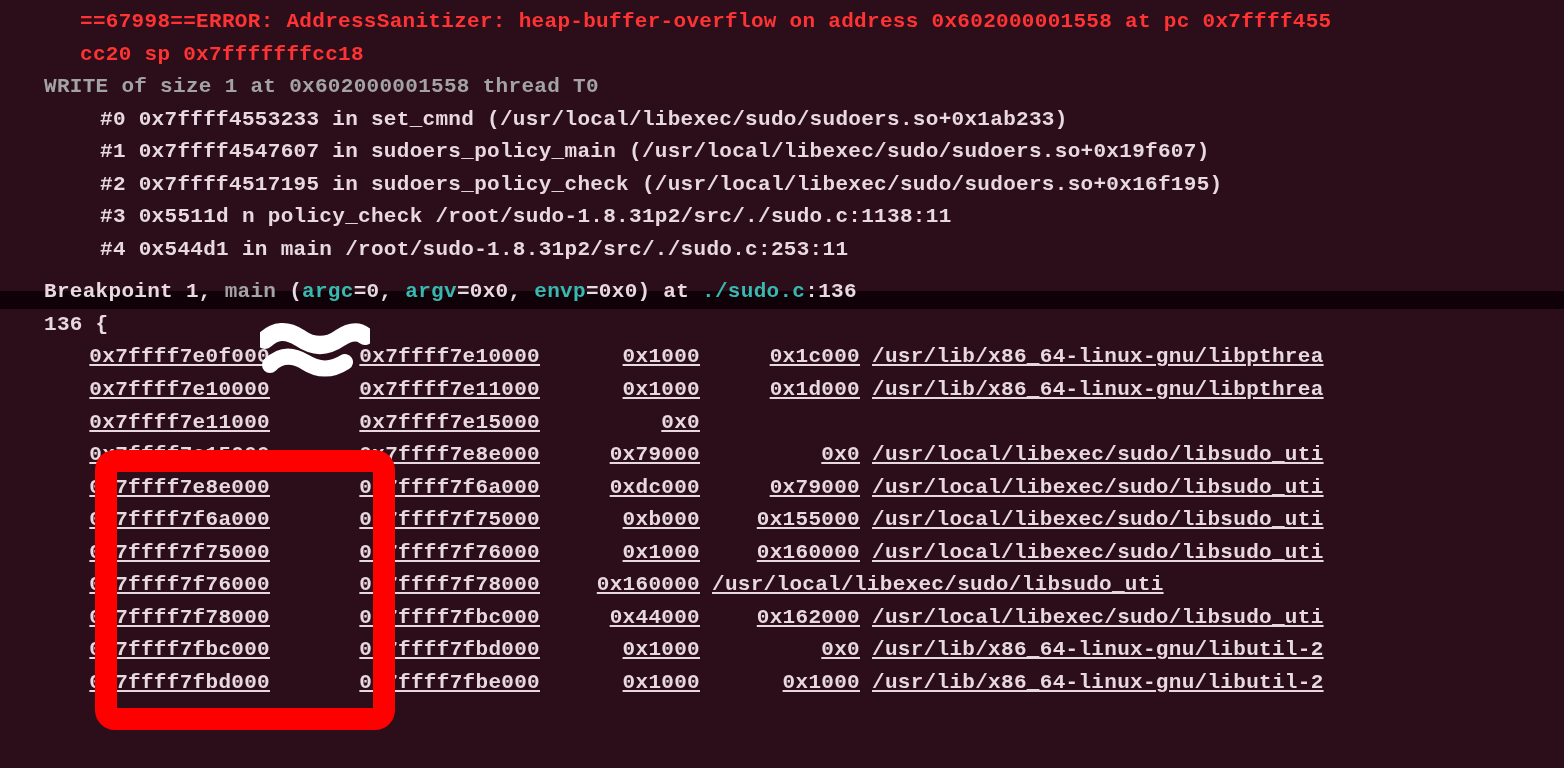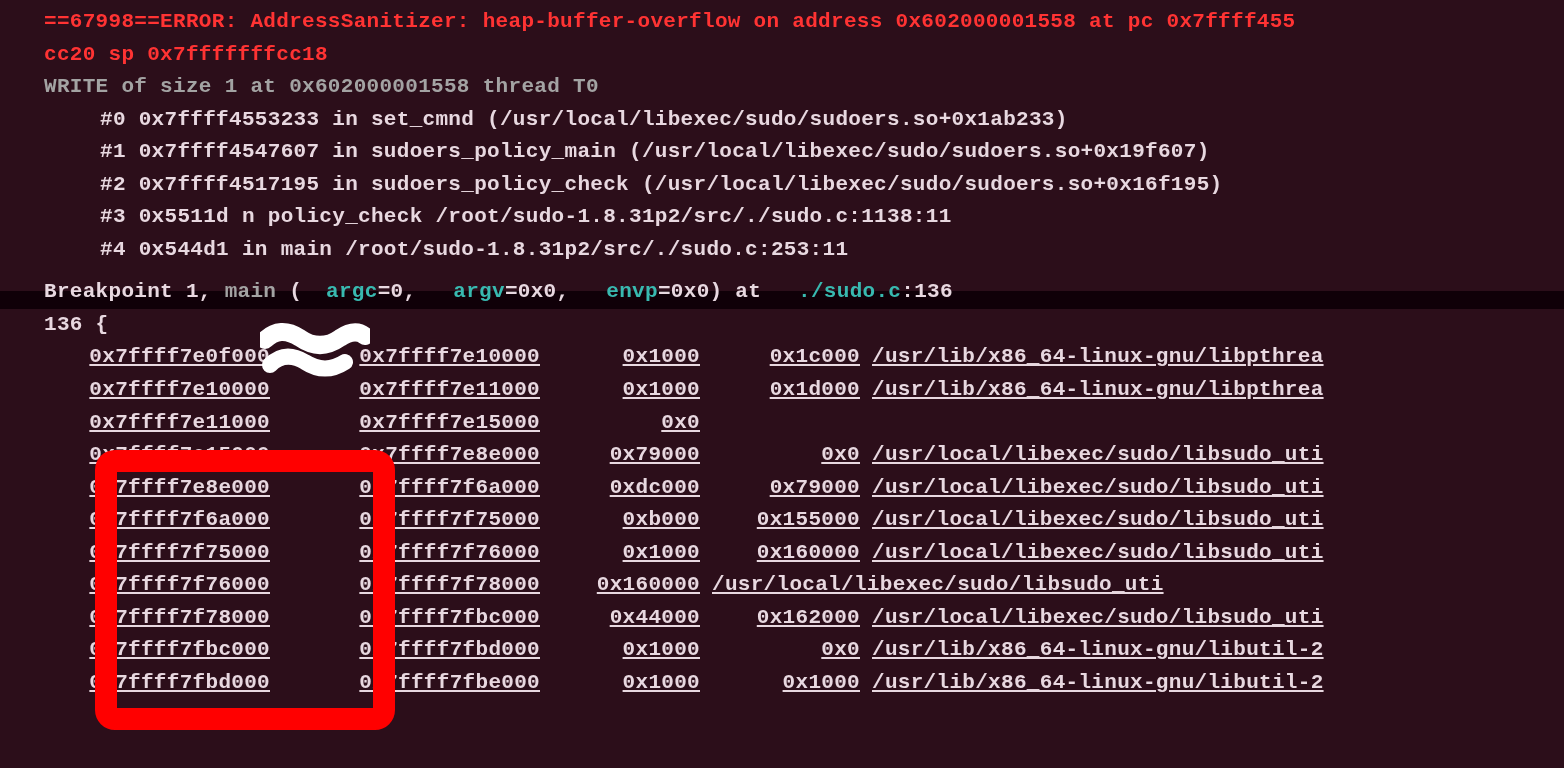--- a/index.html
+++ b/index.html
@@ -22,27 +22,27 @@
       padding: 6px 0 0 0;
     }
     .line {
       padding-left: 44px;
     }
     .line-indent {
       padding-left: 100px;
     }
     .red {
       color: #ff3333;
+      margin-left: 36px;
     }
     .blue {
       color: #a3a3a3;
     }
     .cyan {
       color: #38b9b0;
-      margin-left: 24px;
     }
     .white {
       color: #e8d8e0;
     }
     .darkline {
       position: absolute;
       left: 0;
       right: 0;
       height: 18px;
       background-color: #100008;

